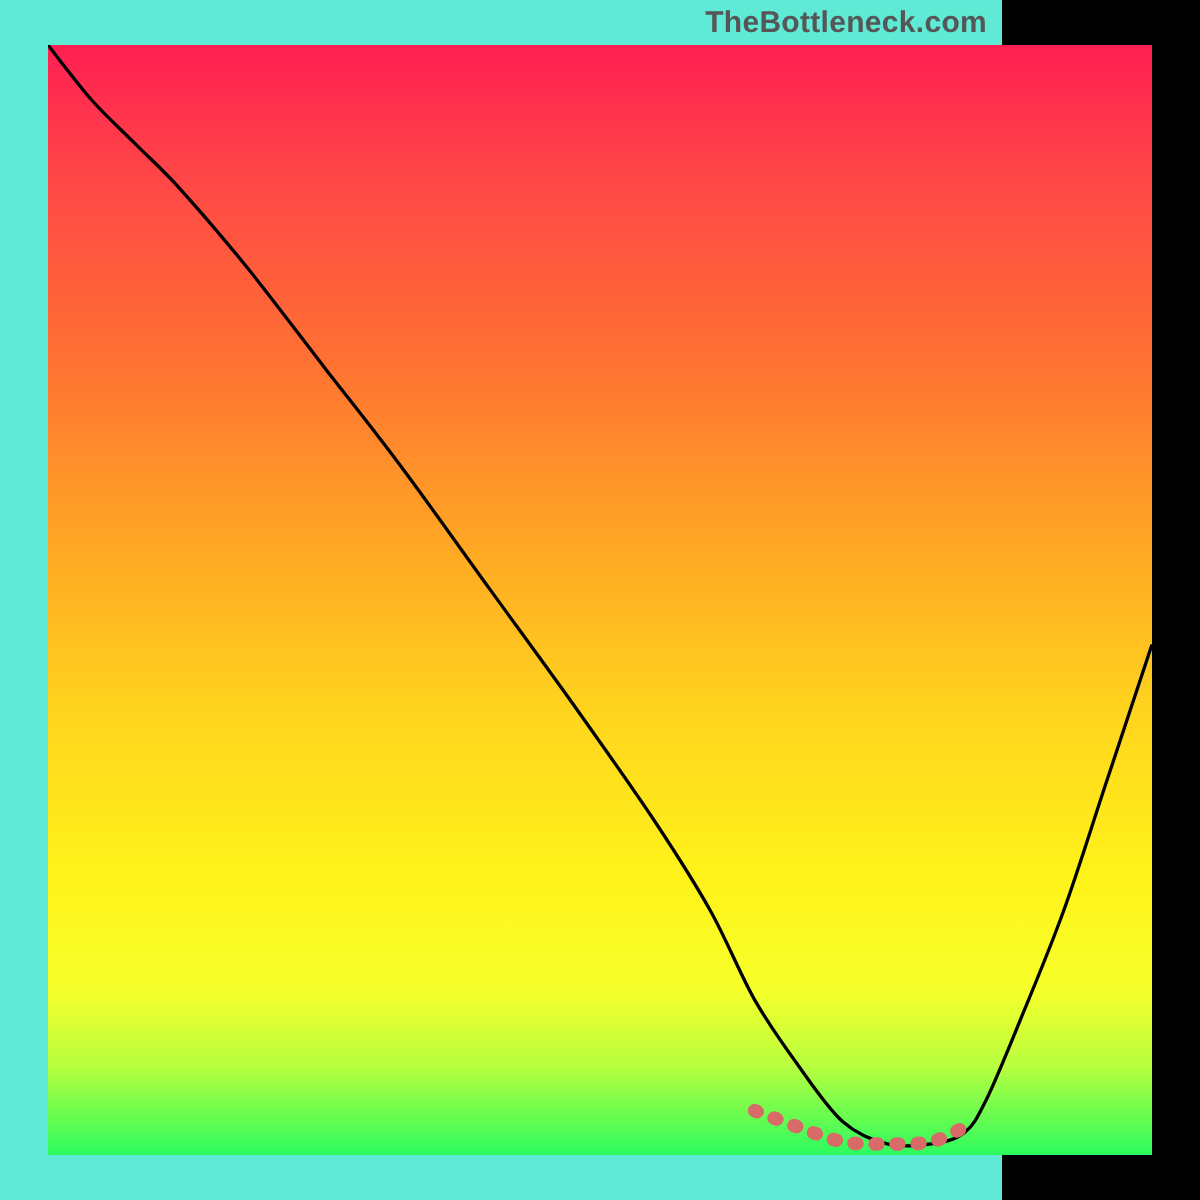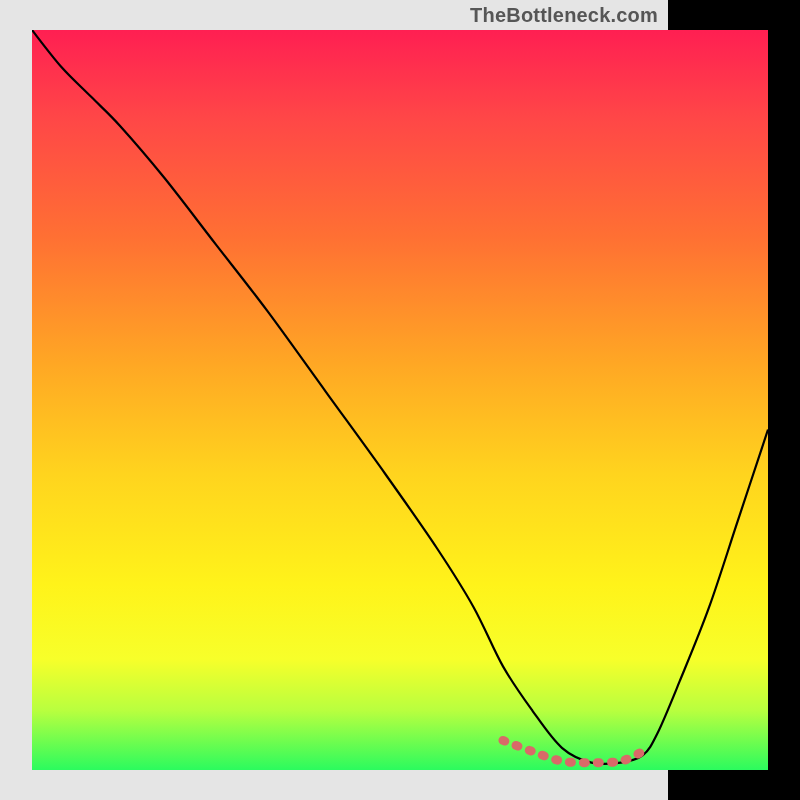--- a/index.html
+++ b/index.html
@@ -8,21 +8,21 @@
     width: 800px;
     height: 800px;
     background: #000;
     overflow: hidden;
     font-family: Arial, Helvetica, sans-serif;
   }
   .wrap {
     position: relative;
     width: 668px;
     height: 800px;
-    background: #e5e5e5;
+    background: #5eead4;
   }
   .watermark {
     position: absolute;
     top: 4px;
     right: 10px;
     color: #565656;
     font-size: 20px;
     font-weight: 600;
     letter-spacing: 0.2px;
     z-index: 5;

